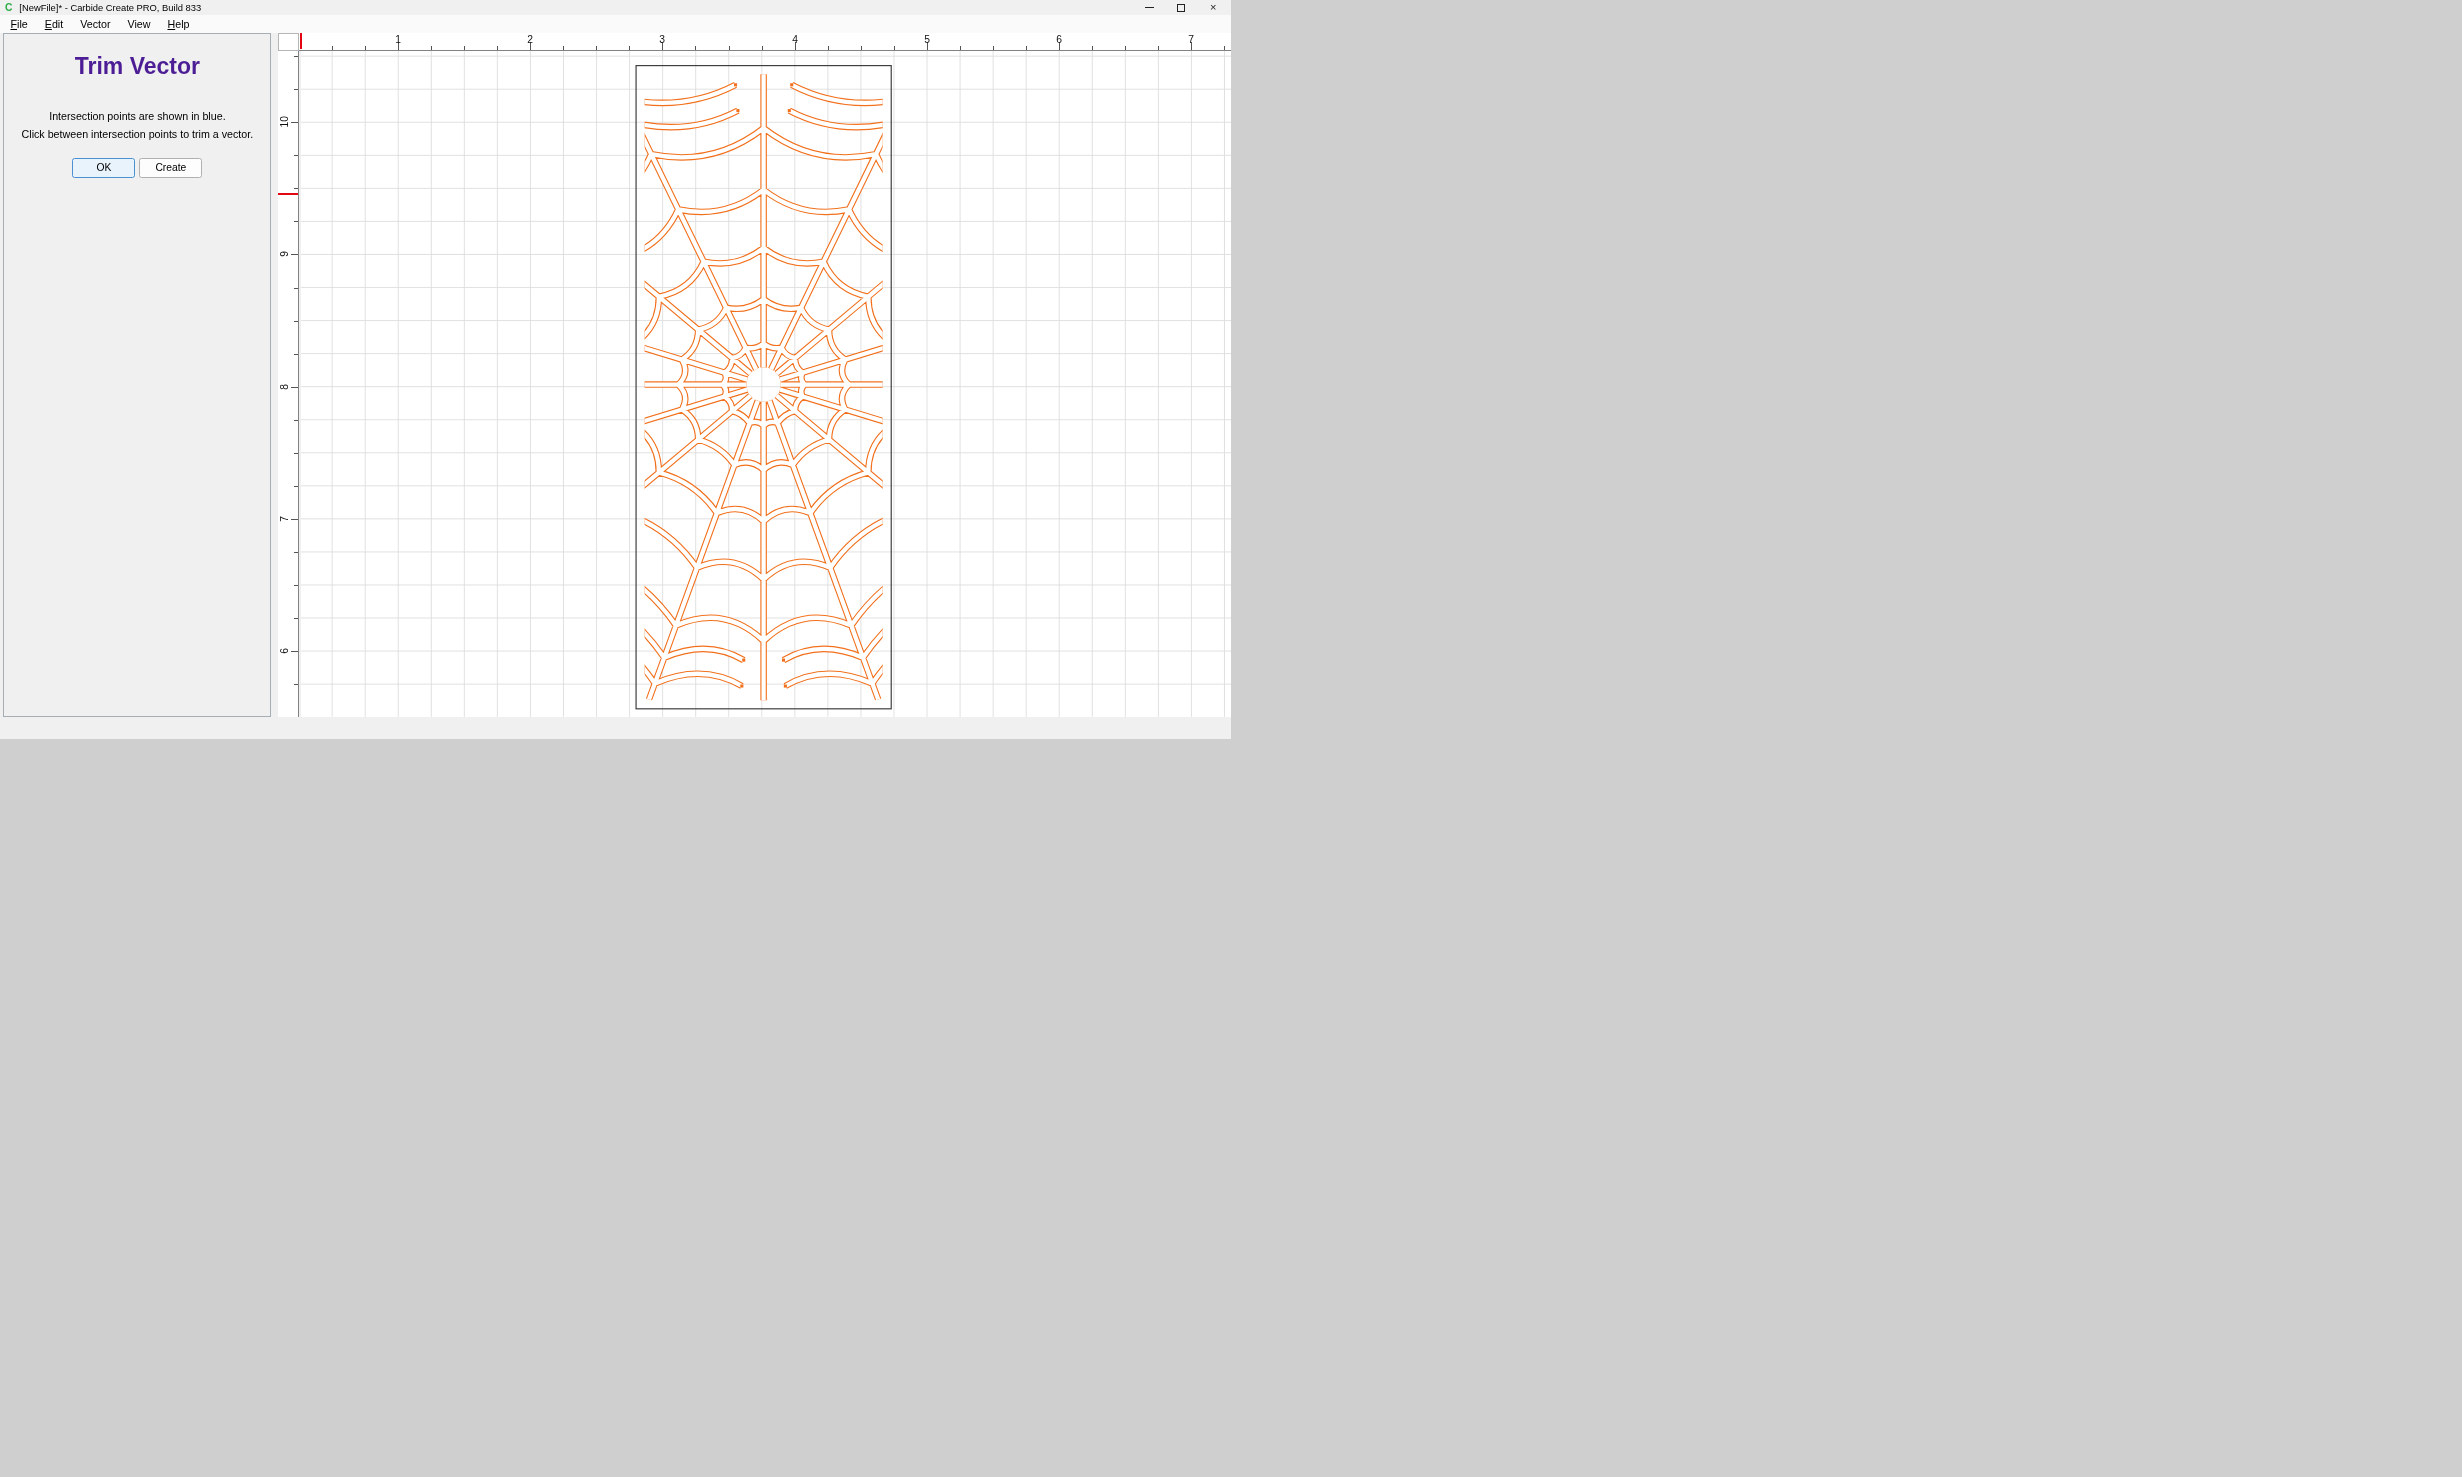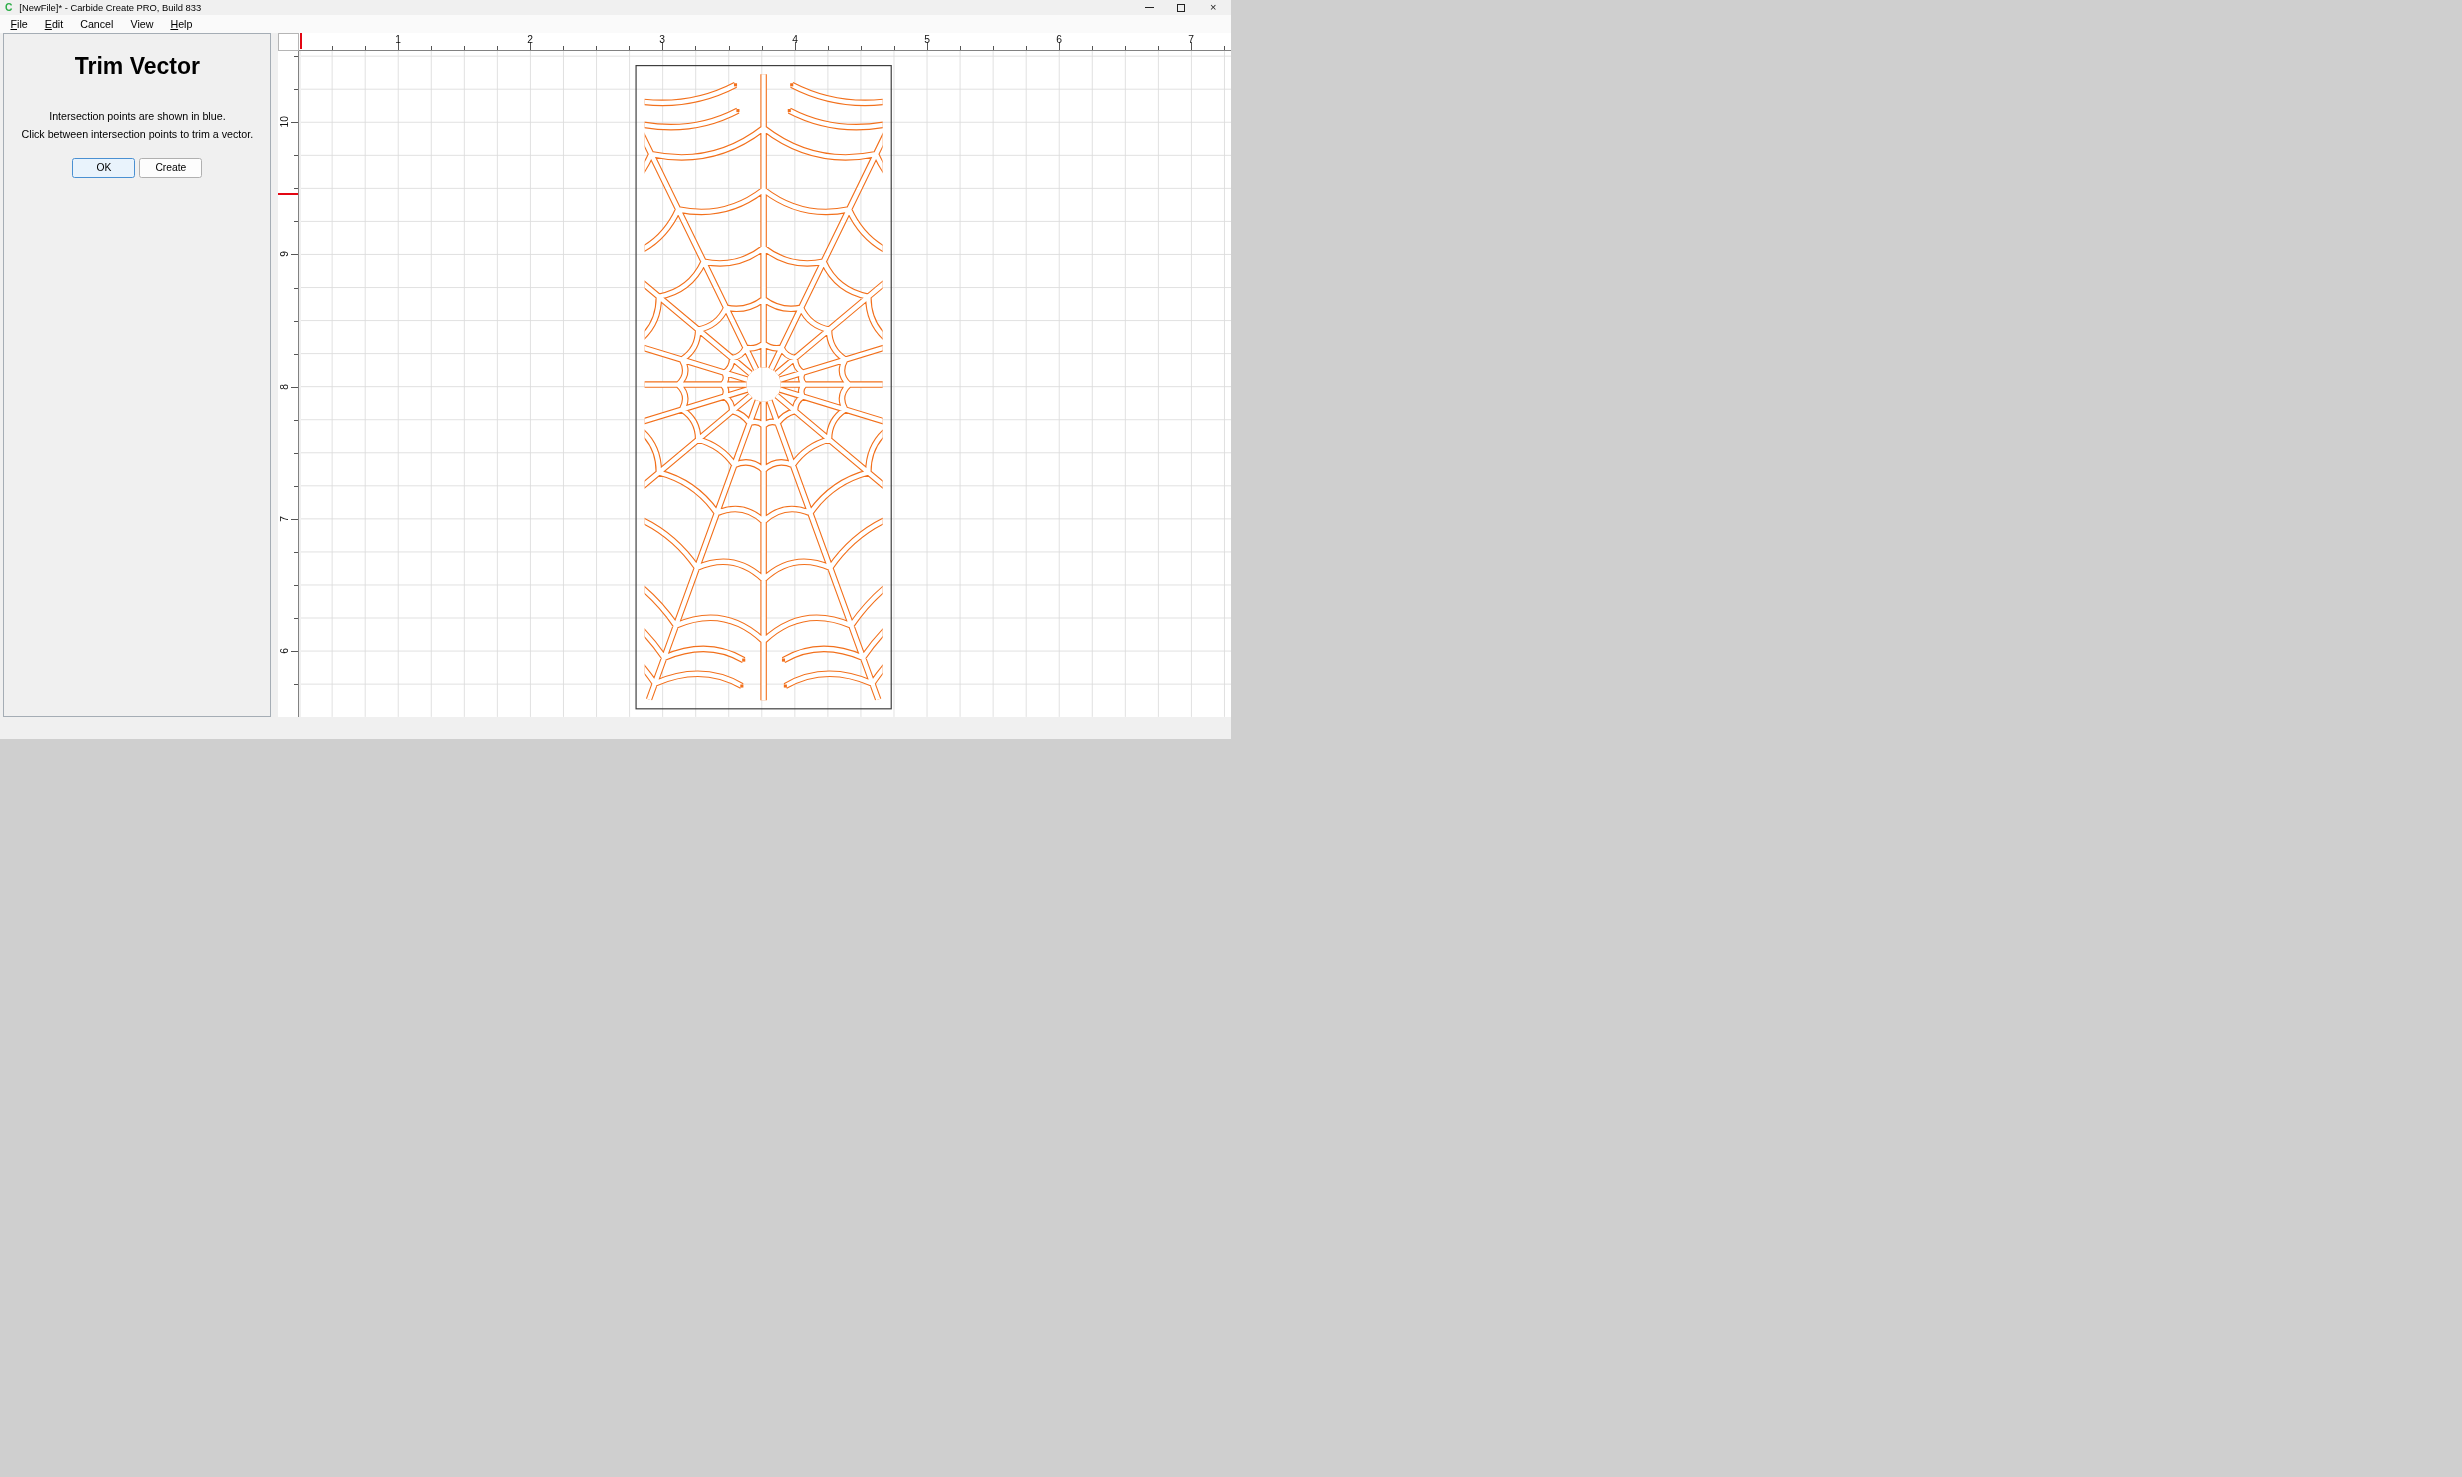--- a/index.html
+++ b/index.html
@@ -18,21 +18,21 @@
   .restore-glyph .f{position:absolute;right:0;top:0;width:6px;height:6px;border:0.9px solid #222;}
   .close-glyph{font-size:11px;line-height:15.4px;color:#222;}
   
   .menubar{position:absolute;left:0;top:15.4px;width:1231px;height:18px;background:#fafafa;
            display:flex;align-items:center;padding-left:2px;box-sizing:border-box;}
   .menu-item{padding:1.7px 8.5px;font-size:10.7px;color:#000;}
   .menu-item u{text-decoration:underline;}
   
   .panel{position:absolute;left:3.4px;top:33px;width:268px;height:684px;background:#f0f0f0;
          border:0.9px solid #a5adb5;box-sizing:border-box;text-align:center;}
-  .panel-title{margin-top:19px;font-size:23px;font-weight:bold;color:#000000;letter-spacing:0;}
+  .panel-title{margin-top:19px;font-size:23px;font-weight:bold;color:#4c1d95;letter-spacing:0;}
   .instr1{margin-top:30px;font-size:10.7px;color:#000;}
   .instr2{margin-top:6px;font-size:10.7px;color:#000;}
   .btn-row{margin-top:18px;display:flex;justify-content:center;gap:4px;}
   .btn{width:63px;height:19.7px;display:flex;align-items:center;justify-content:center;
        font-size:10.3px;color:#000;border-radius:2.6px;box-sizing:border-box;cursor:default;}
   .btn-ok{background:#e9f3fc;border:0.9px solid #4a90d2;}
   .btn-cancel{background:#fdfdfd;border:0.9px solid #b0b0b0;}
   
   .corner{position:absolute;left:278px;top:33px;width:21.4px;height:18px;background:#fff;
           border:0.9px solid #b5b5b5;box-sizing:border-box;}
@@ -71,21 +71,21 @@
       </div>
       <div class="win-btn">
         <span class="close-glyph">×</span>
       </div>
     </div>
   </div>
 
   <div class="menubar" id="menubar">
       <span class="menu-item"><u>F</u>ile</span>
       <span class="menu-item"><u>E</u>dit</span>
-      <span class="menu-item">Cancel</span>
+      <span class="menu-item">Vector</span>
       <span class="menu-item">View</span>
       <span class="menu-item"><u>H</u>elp</span>
     </div>
 
   <div class="panel">
     <div class="panel-title">Trim Vector</div>
     <div class="instr1">Intersection points are shown in blue.</div>
     <div class="instr2">Click between intersection points to trim a vector.</div>
     <div class="btn-row">
       <div class="btn btn-ok">OK</div>

